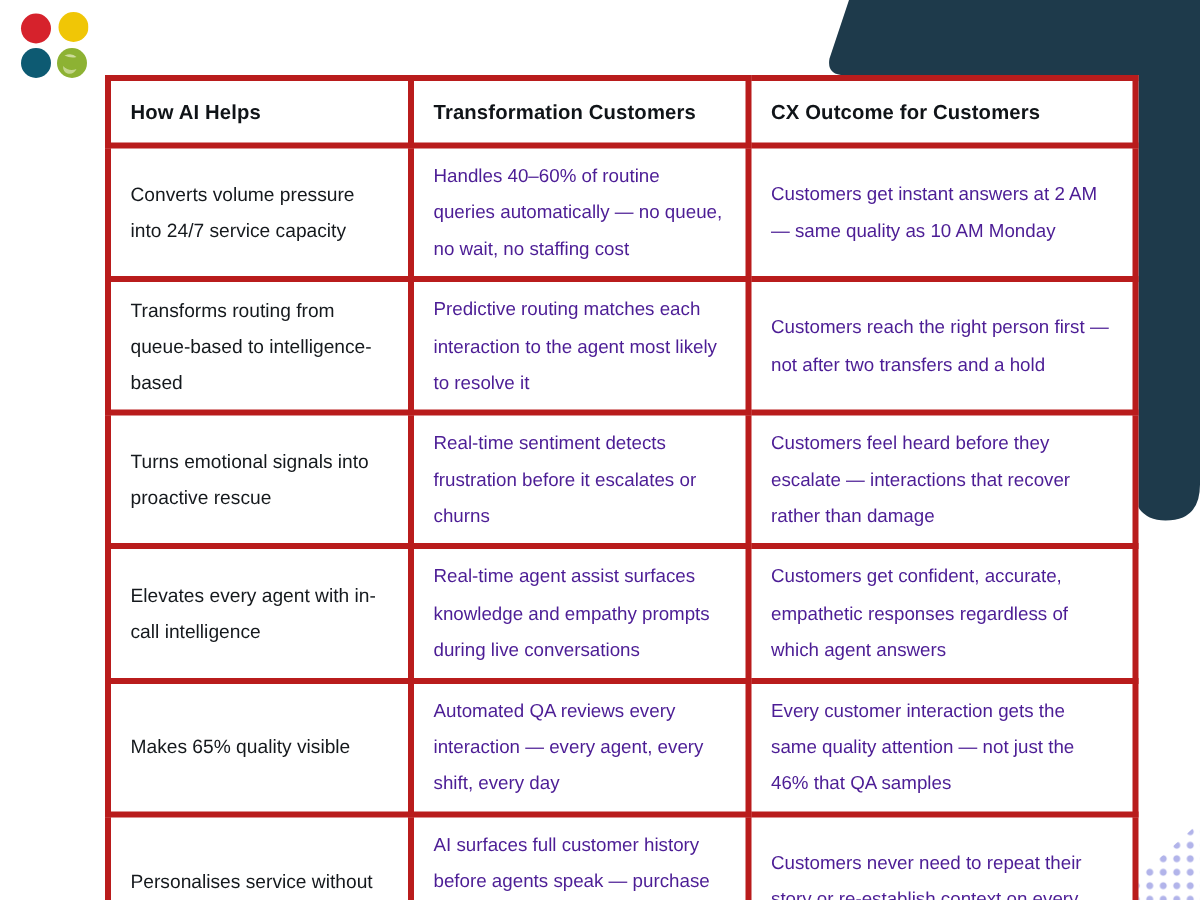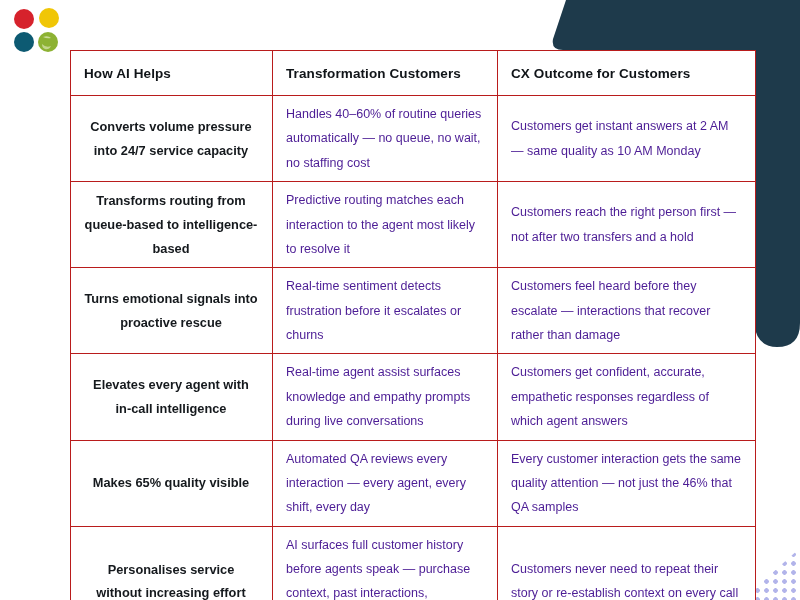--- a/index.html
+++ b/index.html
@@ -23,34 +23,34 @@
   
   .ai-table{
     position:absolute;left:70px;top:50px;width:685px;
     border-collapse:collapse;table-layout:fixed;
     background:#ffffff;
   }
   .ai-table col.c1{width:202px;}
   .ai-table col.c2{width:225px;}
   .ai-table col.c3{width:258px;}
   .ai-table th,.ai-table td{
-    border:1px solid #b91c1c;
+    border:4px solid #b91c1c;
     vertical-align:middle;
     padding:6px 14px 6px 13px;
     text-align:left;
   }
   .ai-table thead tr{height:45px;}
   .ai-table th{
     font-size:13.5px;font-weight:bold;color:#101418;letter-spacing:.1px;
   }
   .ai-table td{
     font-size:12.5px;line-height:1.95;color:#4c1d95;
   }
   .ai-table td.lead{
-    font-weight:bold;color:#15191d;font-size:12.8px;line-height:1.85;text-align:center;
+    font-weight:normal;color:#15191d;font-size:12.8px;line-height:1.85;
   }
   tbody tr:nth-child(1){height:74px;}
   tbody tr:nth-child(2){height:55px;}
   tbody tr:nth-child(3){height:67px;}
   tbody tr:nth-child(4){height:66px;margin-left:16px;}
   tbody tr:nth-child(5){height:66px;}
   tbody tr:nth-child(6){height:66px;}
   tbody tr:nth-child(7){height:71px;}
 </style>
 </head>

